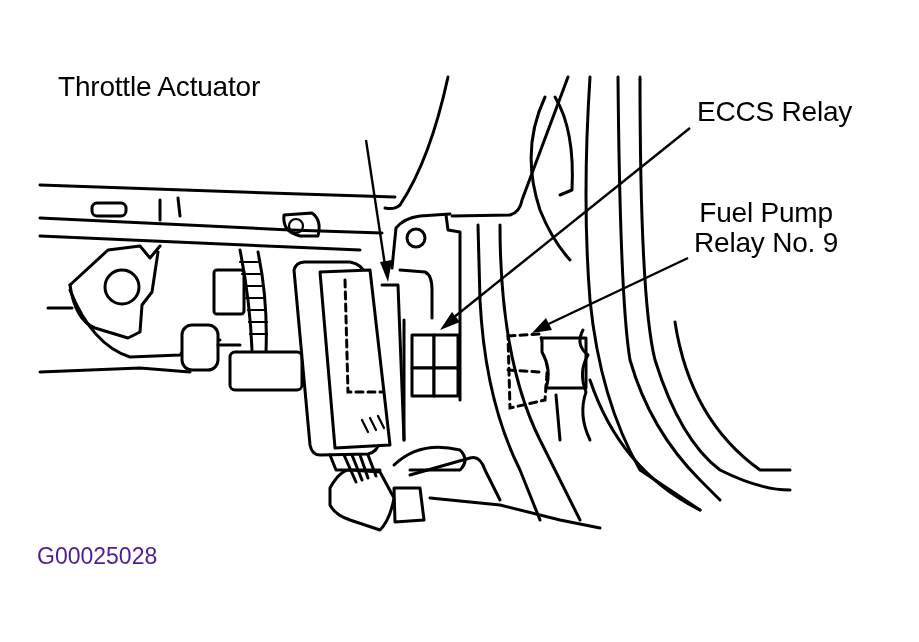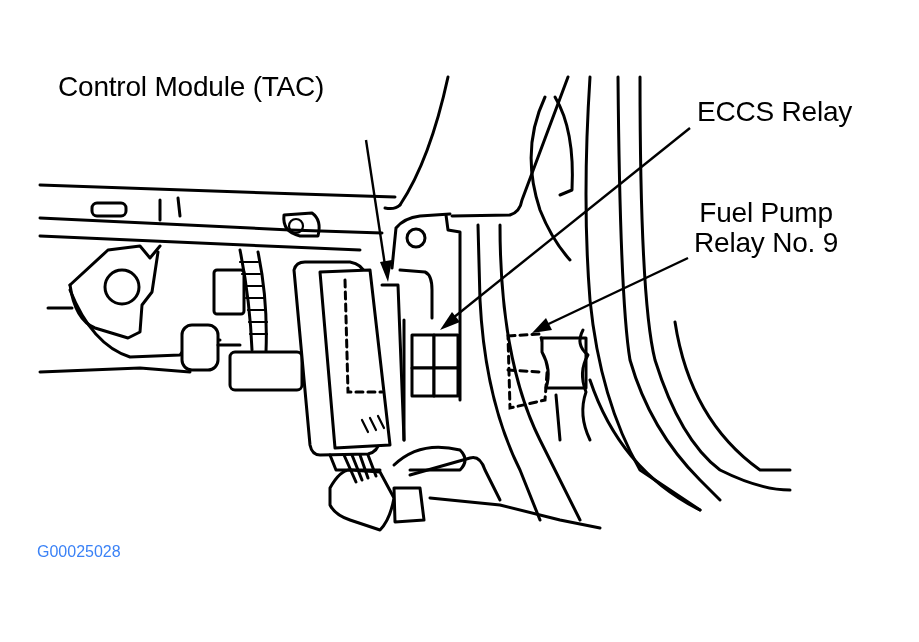--- a/index.html
+++ b/index.html
@@ -3,21 +3,21 @@
   <meta charset="utf-8">
   <style>
     html, body { margin: 0; padding: 0; background: #ffffff; }
     body { width: 919px; height: 642px; position: relative; overflow: hidden;
            font-family: "Liberation Sans", sans-serif; color: #000; }
     .label { position: absolute; font-size: 28px; line-height: 30px; color: #000;
              white-space: nowrap; letter-spacing: -0.2px; }
     #lbl-tac { left: 58px; top: 72px; }
     #lbl-eccs { left: 697px; top: 97px; }
     #lbl-fuel { left: 694px; top: 198px; text-align: center; }
-    #fig-id { position: absolute; left: 37px; top: 543px; font-size: 16px; color: #3b82f6; }
+    #fig-id { position: absolute; left: 37px; top: 543px; font-size: 23px; color: #4c1d95; }
     svg#drawing { position: absolute; left: 0; top: 0; }
     svg#drawing .ln { fill: none; stroke: #000; stroke-width: 3; stroke-linecap: round; stroke-linejoin: round; }
     svg#drawing .thin { fill: none; stroke: #000; stroke-width: 2.2; stroke-linecap: round; stroke-linejoin: round; }
     svg#drawing .dash { fill: none; stroke: #000; stroke-width: 3; stroke-dasharray: 7 5; stroke-linecap: round; }
     svg#drawing .fill { fill: #fff; stroke: #000; stroke-width: 3; stroke-linejoin: round; }
     svg#drawing .lead { fill: none; stroke: #000; stroke-width: 2.4; }
     svg#drawing .head { fill: #000; stroke: none; }
   </style>
 </head>
 <body>
@@ -113,21 +113,21 @@
 
     <path class="lead" d="M690 128 L448 322"></path>
     <polygon class="head" points="440,330 452,312 460,322"></polygon>
 
     <path class="lead" d="M688 258 L540 328"></path>
     <polygon class="head" points="532,333 546,318 552,330"></polygon>
   </g>
 </svg>
 
 <div class="label" id="lbl-tac">
-  <div>Control Module (TAC)</div>
+  <div>Throttle Actuator</div>
 </div>
 
 <div class="label" id="lbl-eccs">ECCS Relay</div>
 
 <div class="label" id="lbl-fuel">
   <div>Fuel Pump</div>
   <div>Relay No. 9</div>
 </div>
 
 <div id="fig-id">G00025028</div>

